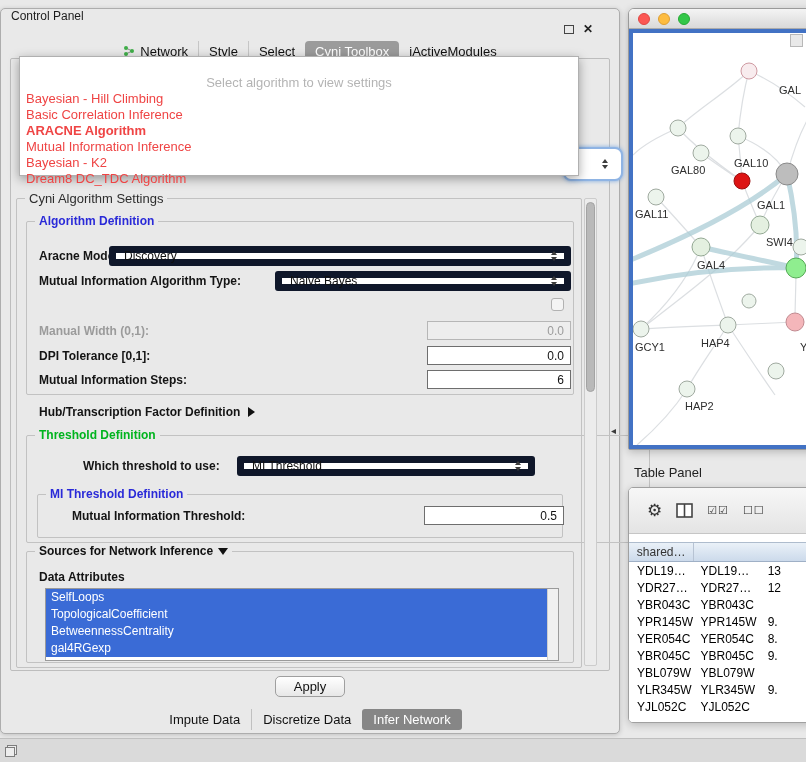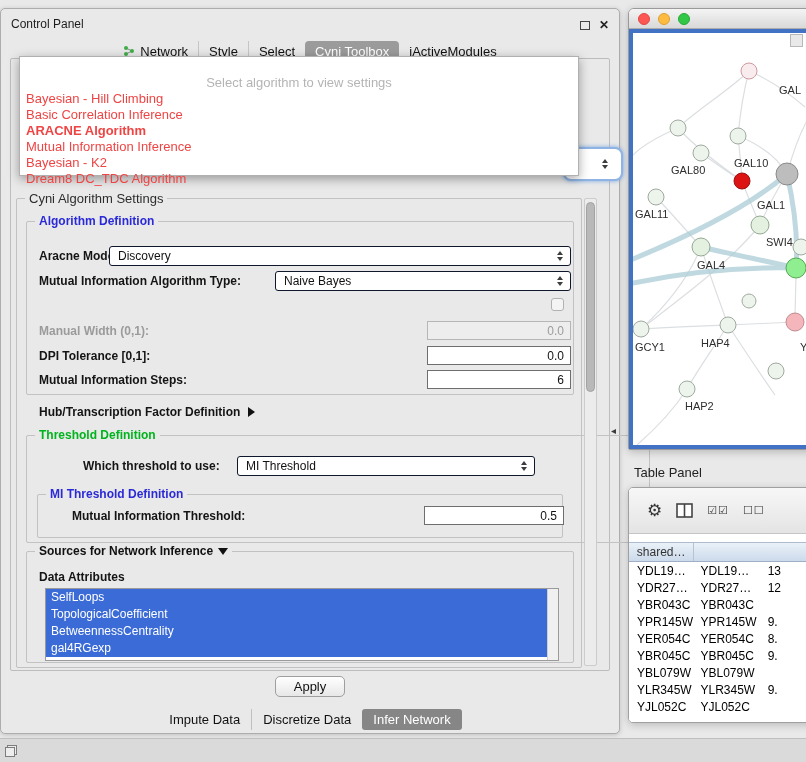--- a/index.html
+++ b/index.html
@@ -3,21 +3,21 @@
 <meta charset="utf-8">
 <style>
   * { margin:0; padding:0; box-sizing:border-box; }
   body { font-family:"Liberation Sans", sans-serif; }
   .stage { position:relative; width:806px; height:762px; background:#e9e9e9; overflow:hidden; }
 
   
   .control-panel { position:absolute; left:0; top:8px; width:620px; height:726px;
     background:#e9e9e9; border:1px solid #adadad; border-radius:5px;
     box-shadow:0 1px 5px rgba(0,0,0,0.18); }
-  .cp-titlebar { position:absolute; top:0; left:0; right:0; height:22px; display:flex; align-items:flex-end; padding:0 10px; }
+  .cp-titlebar { position:absolute; top:0; left:0; right:16px; height:22px; display:flex; align-items:flex-start; padding:0 10px;flex-direction:column; }
   .cp-title { font-size:12px; color:#1c1c1c; }
   .cp-controls { margin-left:auto; display:flex; gap:9px; align-items:center; }
   .float-icon { width:10px; height:9px; border:1.5px solid #444; background:transparent; }
   .close-icon { font-size:12px; font-weight:bold; color:#222; line-height:12px; }
 
   .cp-tabs { position:absolute; top:30px; left:0; right:0; height:24px; display:flex; justify-content:center; align-items:center; font-size:13px; color:#111; }
   .cp-tab { padding:3px 10px; display:flex; align-items:center; gap:5px; white-space:nowrap; }
   .cp-tab + .cp-tab { border-left:1px solid #c6c6c6; }
   .cp-tab.active { background:#9b9b9b; color:#fff; border-radius:4px; border-left:none; }
   .cp-tab.after-active { border-left:none; }
@@ -40,21 +40,21 @@
   .group { position:absolute; border:1px solid #c2c2c2; border-radius:2px; }
   .legend { position:absolute; top:-8px; left:8px; background:#e9e9e9; padding:0 4px; font-size:12px; color:#2d2d2d; display:flex; align-items:center; gap:5px; }
   .legend.outer { font-size:13px; }
   .legend.blue { color:#2a2ad8; font-weight:bold; }
   .legend.green { color:#00b41e; font-weight:bold; }
   .legend.plain-bold { color:#111; font-weight:bold; }
 
   .lbl { position:absolute; font-size:12px; font-weight:bold; color:#141414; white-space:nowrap; }
   .lbl.disabled { color:#9b9b9b; }
 
-  .combo { position:absolute; height:20px; background:#fff; border:1px solid #0f172a; border-radius:3px;
+  .combo { position:absolute; height:20px; background:#fff; border:7px solid #0f172a; border-radius:3px;
     display:flex; align-items:center; font-size:12px; color:#111; padding-left:8px; }
   .combo-value { flex:1; }
   .stepper { width:16px; display:flex; flex-direction:column; align-items:center; justify-content:center; gap:2px; margin-right:2px; }
   .tri-up { width:0; height:0; border-left:3.5px solid transparent; border-right:3.5px solid transparent; border-bottom:4.5px solid #3c3c3c; }
   .tri-dn { width:0; height:0; border-left:3.5px solid transparent; border-right:3.5px solid transparent; border-top:4.5px solid #3c3c3c; }
 
   .field { position:absolute; height:19px; background:#fff; border:1px solid #6e6e6e;
     font-size:12px; color:#111; display:flex; align-items:center; justify-content:flex-end; padding-right:6px; }
   .field.disabled { background:#ededed; border-color:#b6b6b6; color:#9b9b9b; }
 

